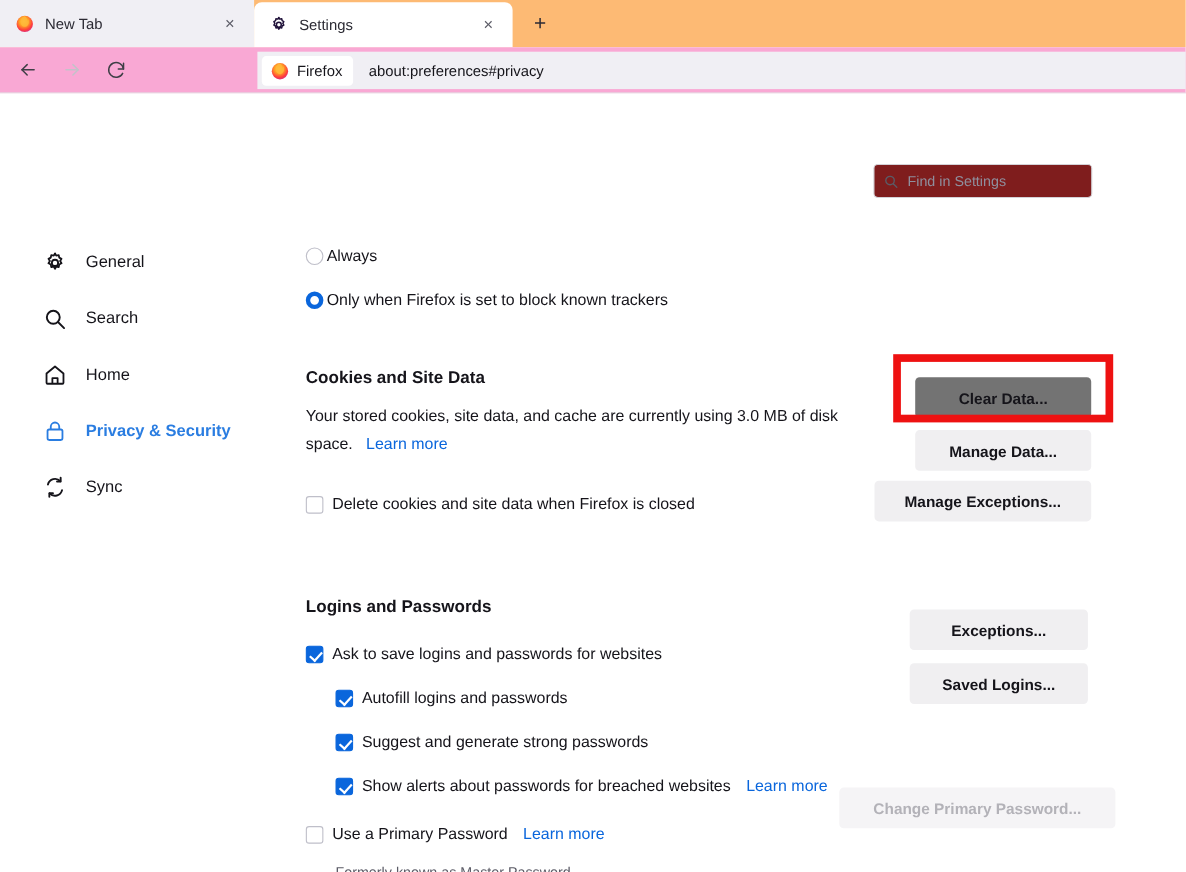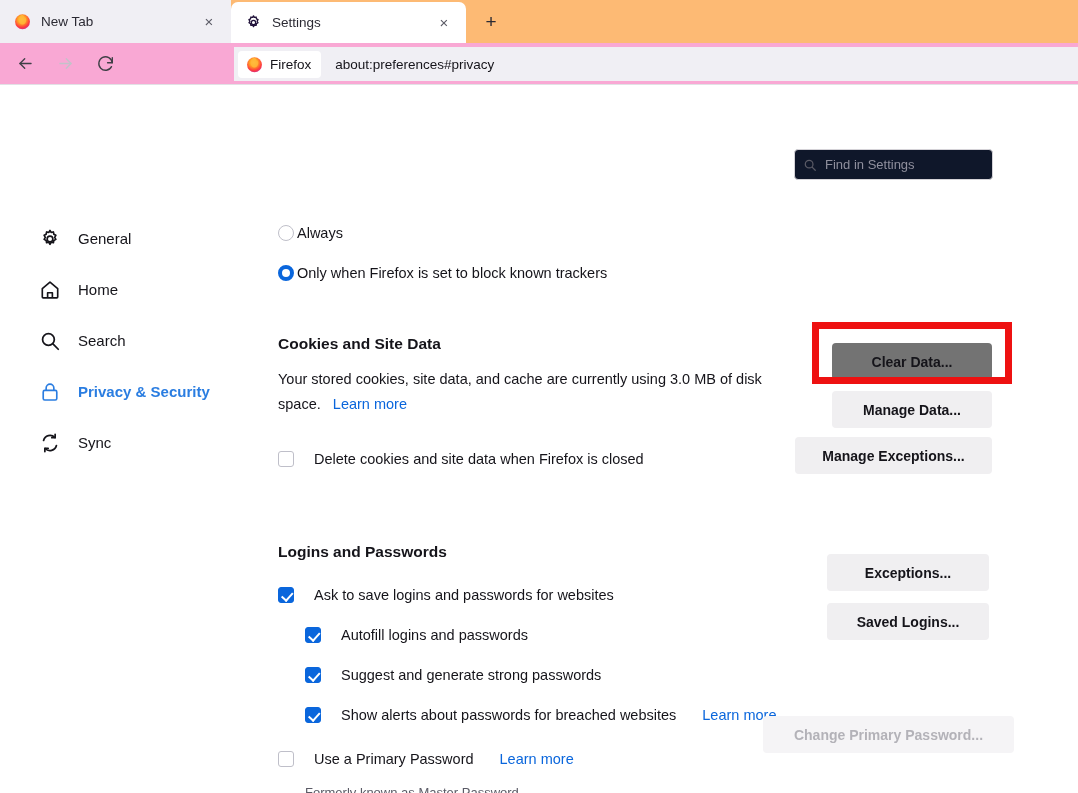--- a/index.html
+++ b/index.html
@@ -101,21 +101,21 @@
 
   
   #page { position: relative; height: 708px; background: #fff; }
 
   #findbox {
     position: absolute;
     right: 85px; top: 64px;
     width: 199px; height: 31px;
     border: 1px solid #d4d2d7;
     border-radius: 4px;
-    background: #0f172a;
+    background: #7f1d1d;
     display: flex; align-items: center;
     padding: 0 8px;
     gap: 8px;
   }
   #findbox .ph { font-size: 13px; color: #8f8f9d; }
 
   #sidebar {
     position: absolute;
     left: 36px; top: 128px;
     width: 210px;
@@ -158,21 +158,21 @@
     margin-top: 42px; margin-bottom: 14px;
   }
   .body-text {
     font-size: 14.5px; color: #15141a;
     line-height: 25px;
     max-width: 512px;
   }
   a.link { color: #0a66dc; text-decoration: none; }
 
   .check-row {
-    display: flex; align-items: center; gap: 20px;
+    display: flex; align-items: center; gap: 8px;
     font-size: 14.5px; color: #15141a;
     min-height: 40px;
   }
   .check-row.indent { padding-left: 27px; }
   .cb {
     width: 16px; height: 16px; flex: 0 0 16px;
     border-radius: 3px;
     border: 1px solid #bfbfc9;
     background: #fff;
     position: relative;
@@ -304,33 +304,33 @@
 
       <div class="nav-item">
         <svg class="nav-icon" viewBox="0 0 24 24" fill="none" stroke="#15141a" stroke-width="1.8">
           <circle cx="12" cy="12" r="3.1"></circle>
           <path d="M12 2.6l1.2 2.2 2.5-.5.5 2.5 2.2 1.2-1.3 2.2 1.3 2.2-2.2 1.2-.5 2.5-2.5-.5L12 17.8l-1.2-2.2-2.5.5-.5-2.5-2.2-1.2 1.3-2.2-1.3-2.2 2.2-1.2.5-2.5 2.5.5z" stroke-linejoin="round"></path>
         </svg>
         <span>General</span>
       </div>
 
       <div class="nav-item">
+        <svg class="nav-icon" viewBox="0 0 24 24" fill="none" stroke="#15141a" stroke-width="1.9" stroke-linecap="round">
+          <circle cx="10.3" cy="10.3" r="6.4"></circle>
+            <path d="M15.2 15.2L21 21"></path>
+        </svg>
+        <span>Search</span>
+      </div>
+
+      <div class="nav-item">
         <svg class="nav-icon" viewBox="0 0 24 24" fill="none" stroke="#15141a" stroke-width="1.8" stroke-linejoin="round">
           <path d="M3.6 10.4L12 3.4l8.4 7v9.2a1 1 0 0 1-1 1H4.6a1 1 0 0 1-1-1z"></path>
           <path d="M9.4 20.6v-5.6h5.2v5.6"></path>
         </svg>
         <span>Home</span>
-      </div>
-
-      <div class="nav-item">
-        <svg class="nav-icon" viewBox="0 0 24 24" fill="none" stroke="#15141a" stroke-width="1.9" stroke-linecap="round">
-          <circle cx="10.3" cy="10.3" r="6.4"></circle>
-            <path d="M15.2 15.2L21 21"></path>
-        </svg>
-        <span>Search</span>
       </div>
 
       <div class="nav-item selected">
         <svg class="nav-icon" viewBox="0 0 24 24" fill="none" stroke="#2a7de1" stroke-width="1.8" stroke-linejoin="round">
           <rect x="4.6" y="10.3" width="14.8" height="10.4" rx="1.6"></rect>
           <path d="M7.8 10.3V7.6a4.2 4.2 0 0 1 8.4 0v2.7"></path>
         </svg>
         <span>Privacy &amp; Security</span>
       </div>
 

